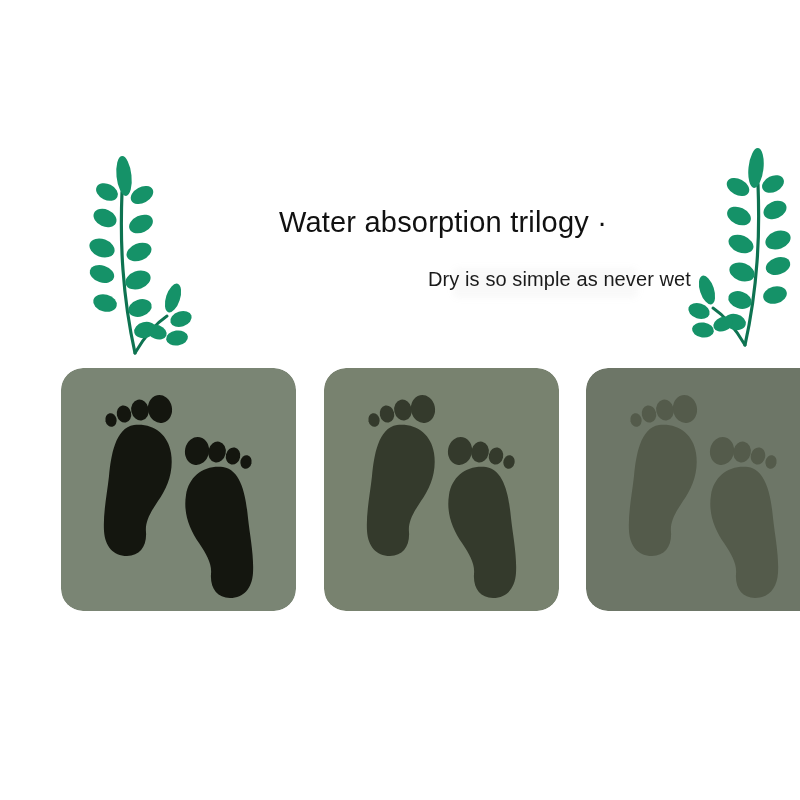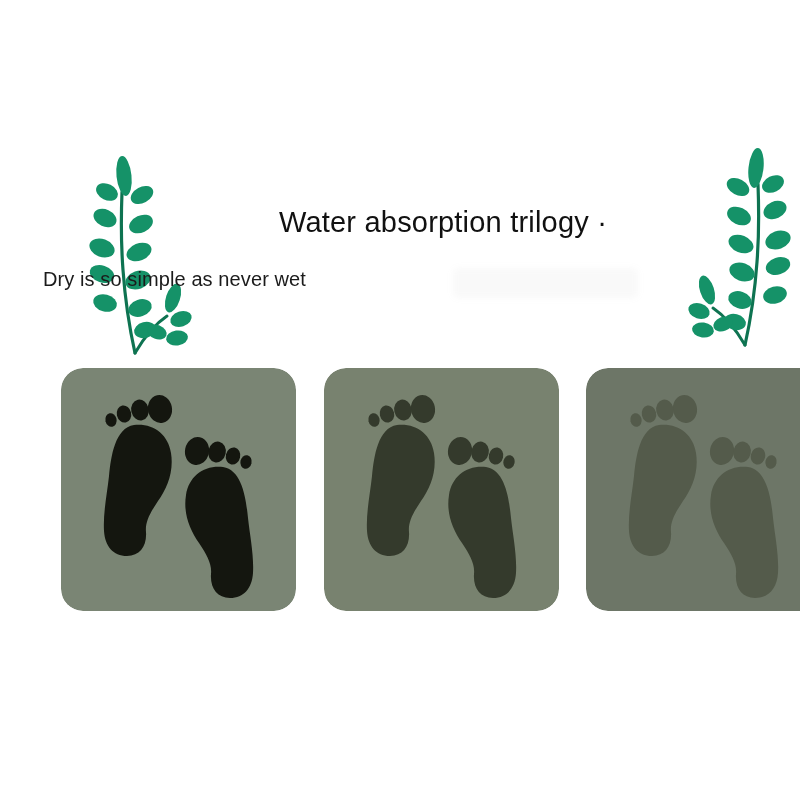--- a/index.html
+++ b/index.html
@@ -45,21 +45,21 @@
     font-weight: 400;
     color: #111111;
     letter-spacing: 0.2px;
     white-space: nowrap;
   }
   #page-subtitle {
     position: absolute;
     left: 0;
     top: 265px;
     width: 648px;
-    text-align: left;
+    text-align: right;
     font-size: 20px;
     line-height: 28px;
     font-weight: 400;
     color: #1b1b1b;
     letter-spacing: 0.1px;
     white-space: nowrap;
   }
   
   #watermark {
     position: absolute;

